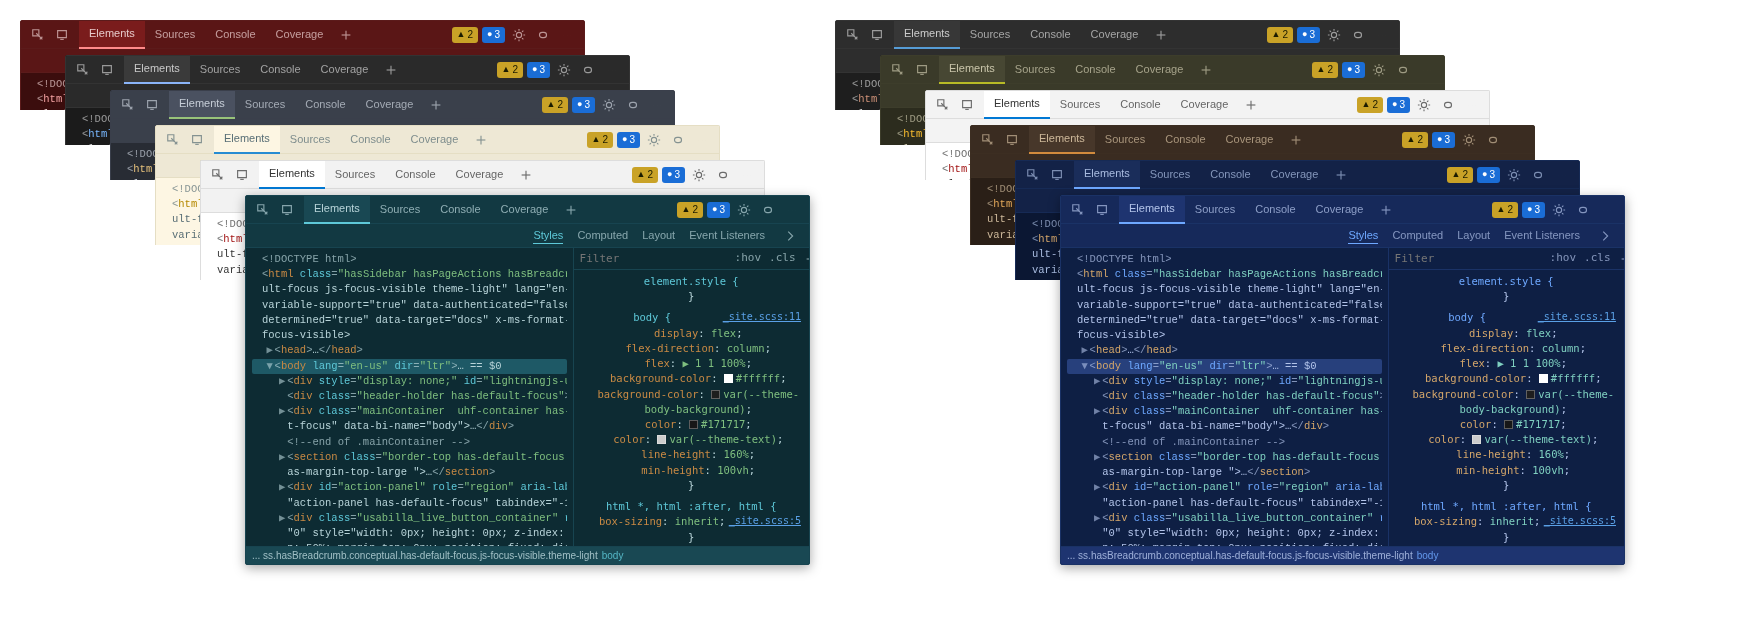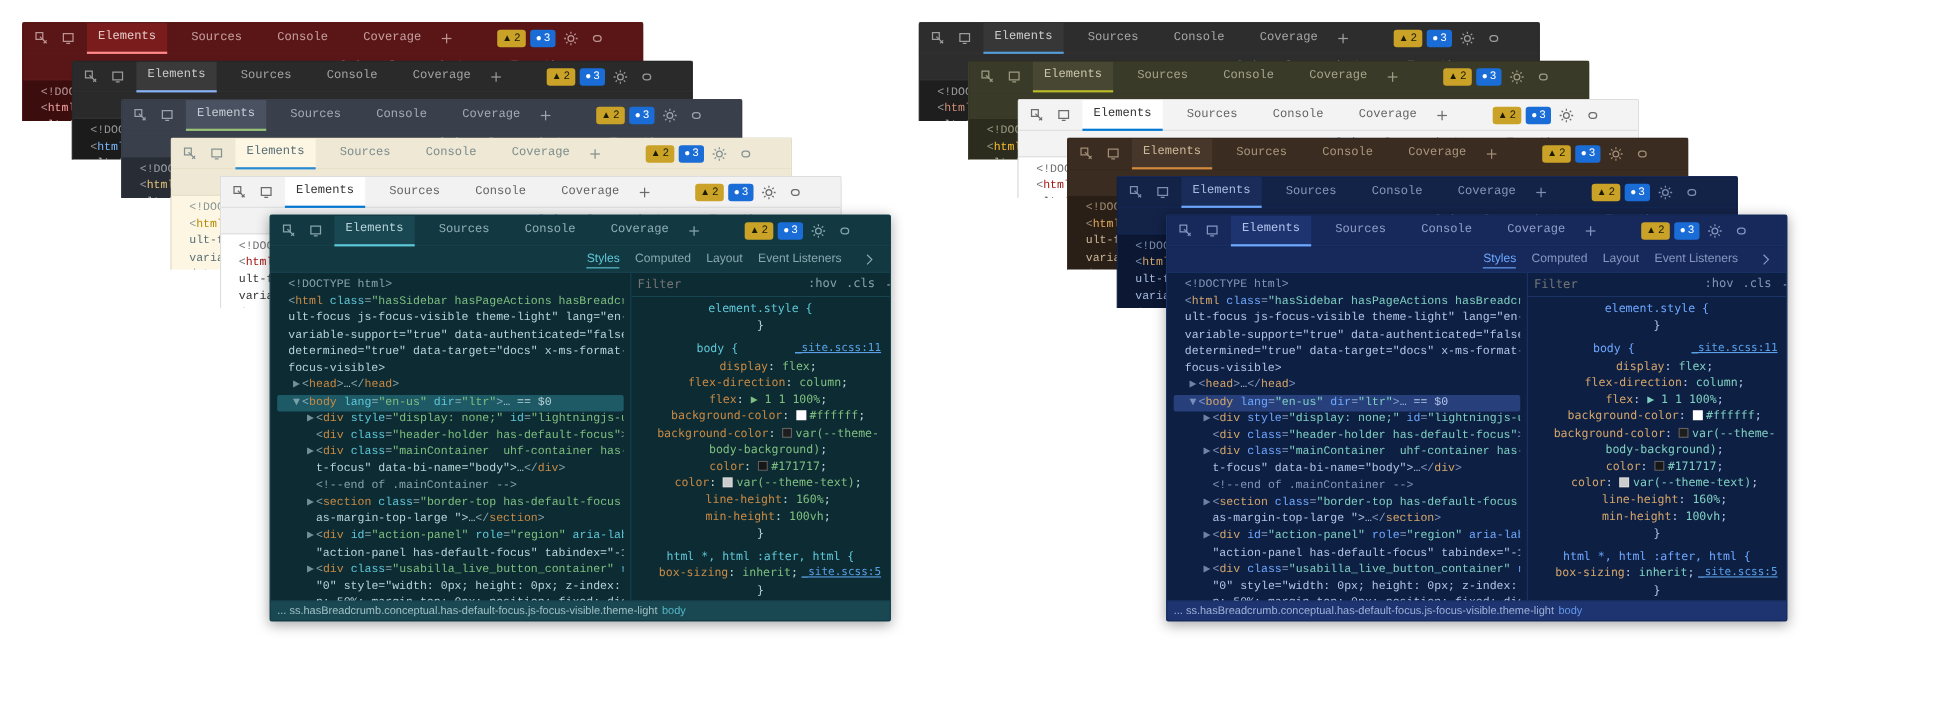--- a/index.html
+++ b/index.html
@@ -54,21 +54,21 @@
   .toolbar {
     display:flex; align-items:center; height:28px;
     background: var(--tab); border-bottom:1px solid var(--border);
     padding:0 6px; gap:2px;
   }
   .tb-icon, .tb-btn {
     display:flex; align-items:center; justify-content:center;
     width:22px; height:22px; opacity:.7;
   }
   .tb-icon svg, .tb-btn svg { stroke: var(--fg); fill:none; }
-  .tabs { display:flex; gap:12px; margin-left:4px;font-family:Liberation Mono, monospace; }
+  .tabs { display:flex; gap:0; margin-left:4px; }
   .tab {
     padding:0 10px; height:28px; display:flex; align-items:center;
     color: var(--fg); opacity:.75; cursor:default;
   }
   .tab.active { background: var(--tabActive); opacity:1; border-bottom:2px solid var(--accent); }
   .spacer { flex:1; }
   .badge {
     height:16px; padding:0 5px; border-radius:3px; font-size:10px;
     display:flex; align-items:center; margin:0 1px;
   }

